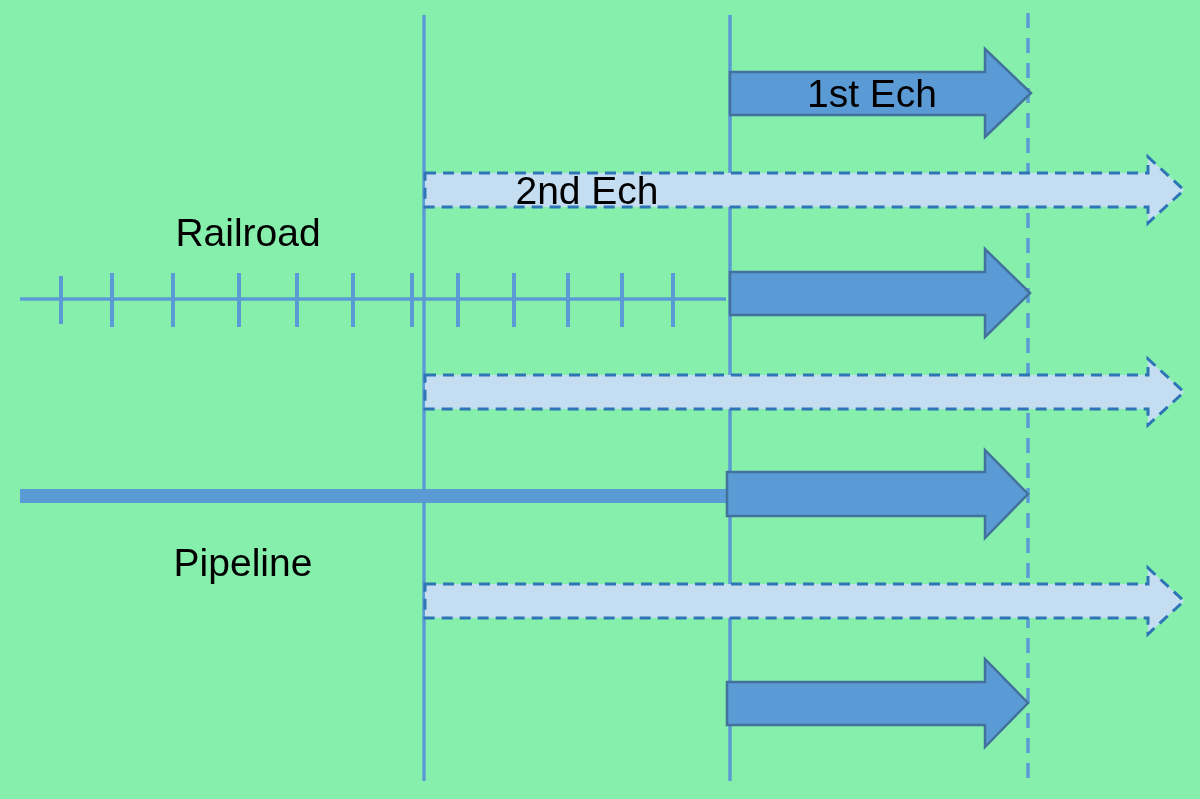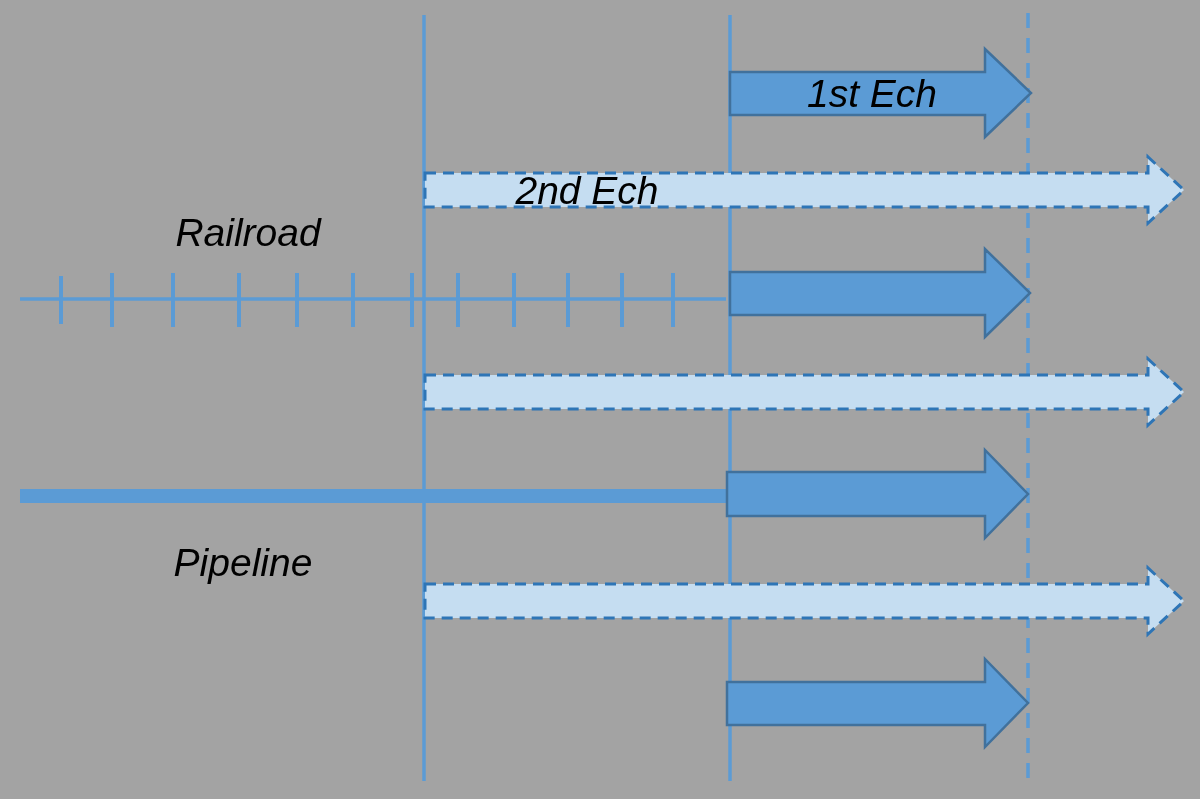--- a/index.html
+++ b/index.html
@@ -51,21 +51,21 @@
   .diagram-label {
     fill: var(--text, #000000);
     font-family: "Liberation Sans", sans-serif;
     font-size: 39px;
     text-anchor: middle;
   }
 </style>
 </head>
 <body style="background: rgb(255, 255, 255);">
 
-<div id="stage" style="background: #a3a3a3; font-style: italic;">
+<div id="stage" style="background: #86efac;">
   <svg width="1200" height="799" viewBox="0 0 1200 799">
 
     <line class="phase-line" x1="424" y1="15" x2="424" y2="781"></line>
     <line class="phase-line" x1="730" y1="15" x2="730" y2="781"></line>
     <line class="phase-line dashed" x1="1028" y1="13" x2="1028" y2="781"></line>
 
     <g>
       <line class="rail-line" x1="20" y1="299" x2="726" y2="299"></line>
       <line class="tick" x1="61" y1="276" x2="61" y2="324"></line>
       <line class="tick" x1="112" y1="273" x2="112" y2="327"></line>

